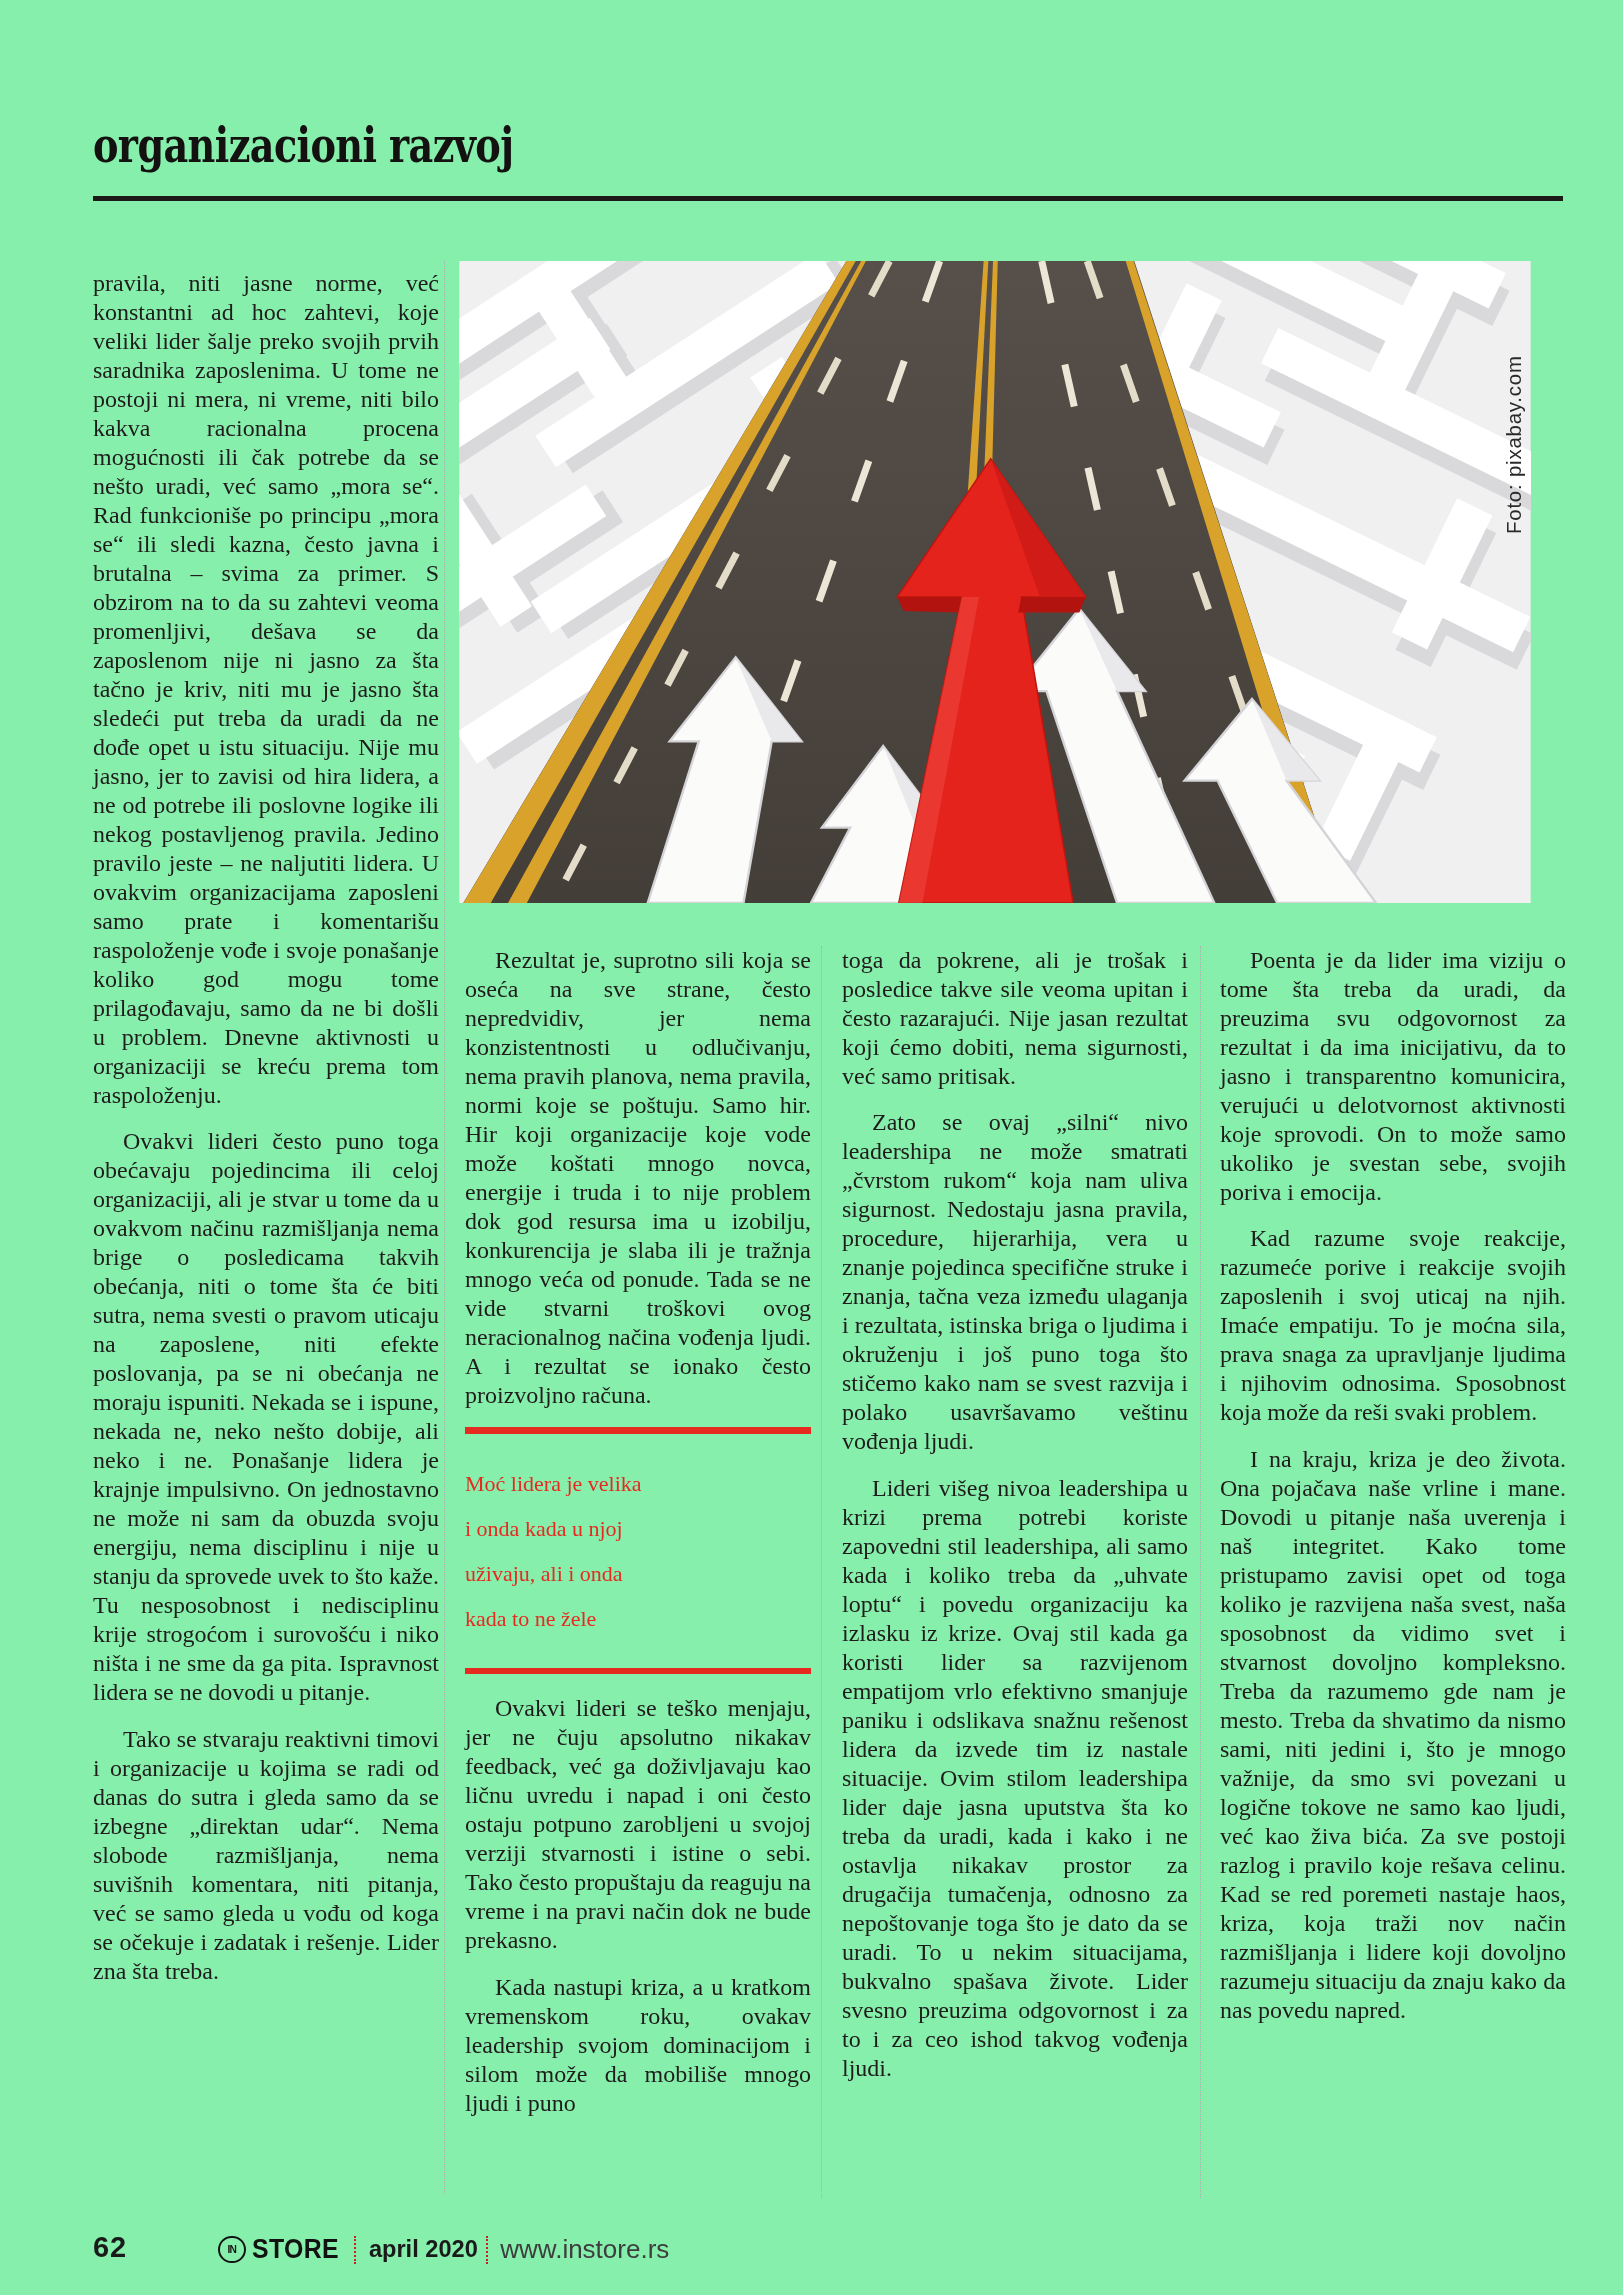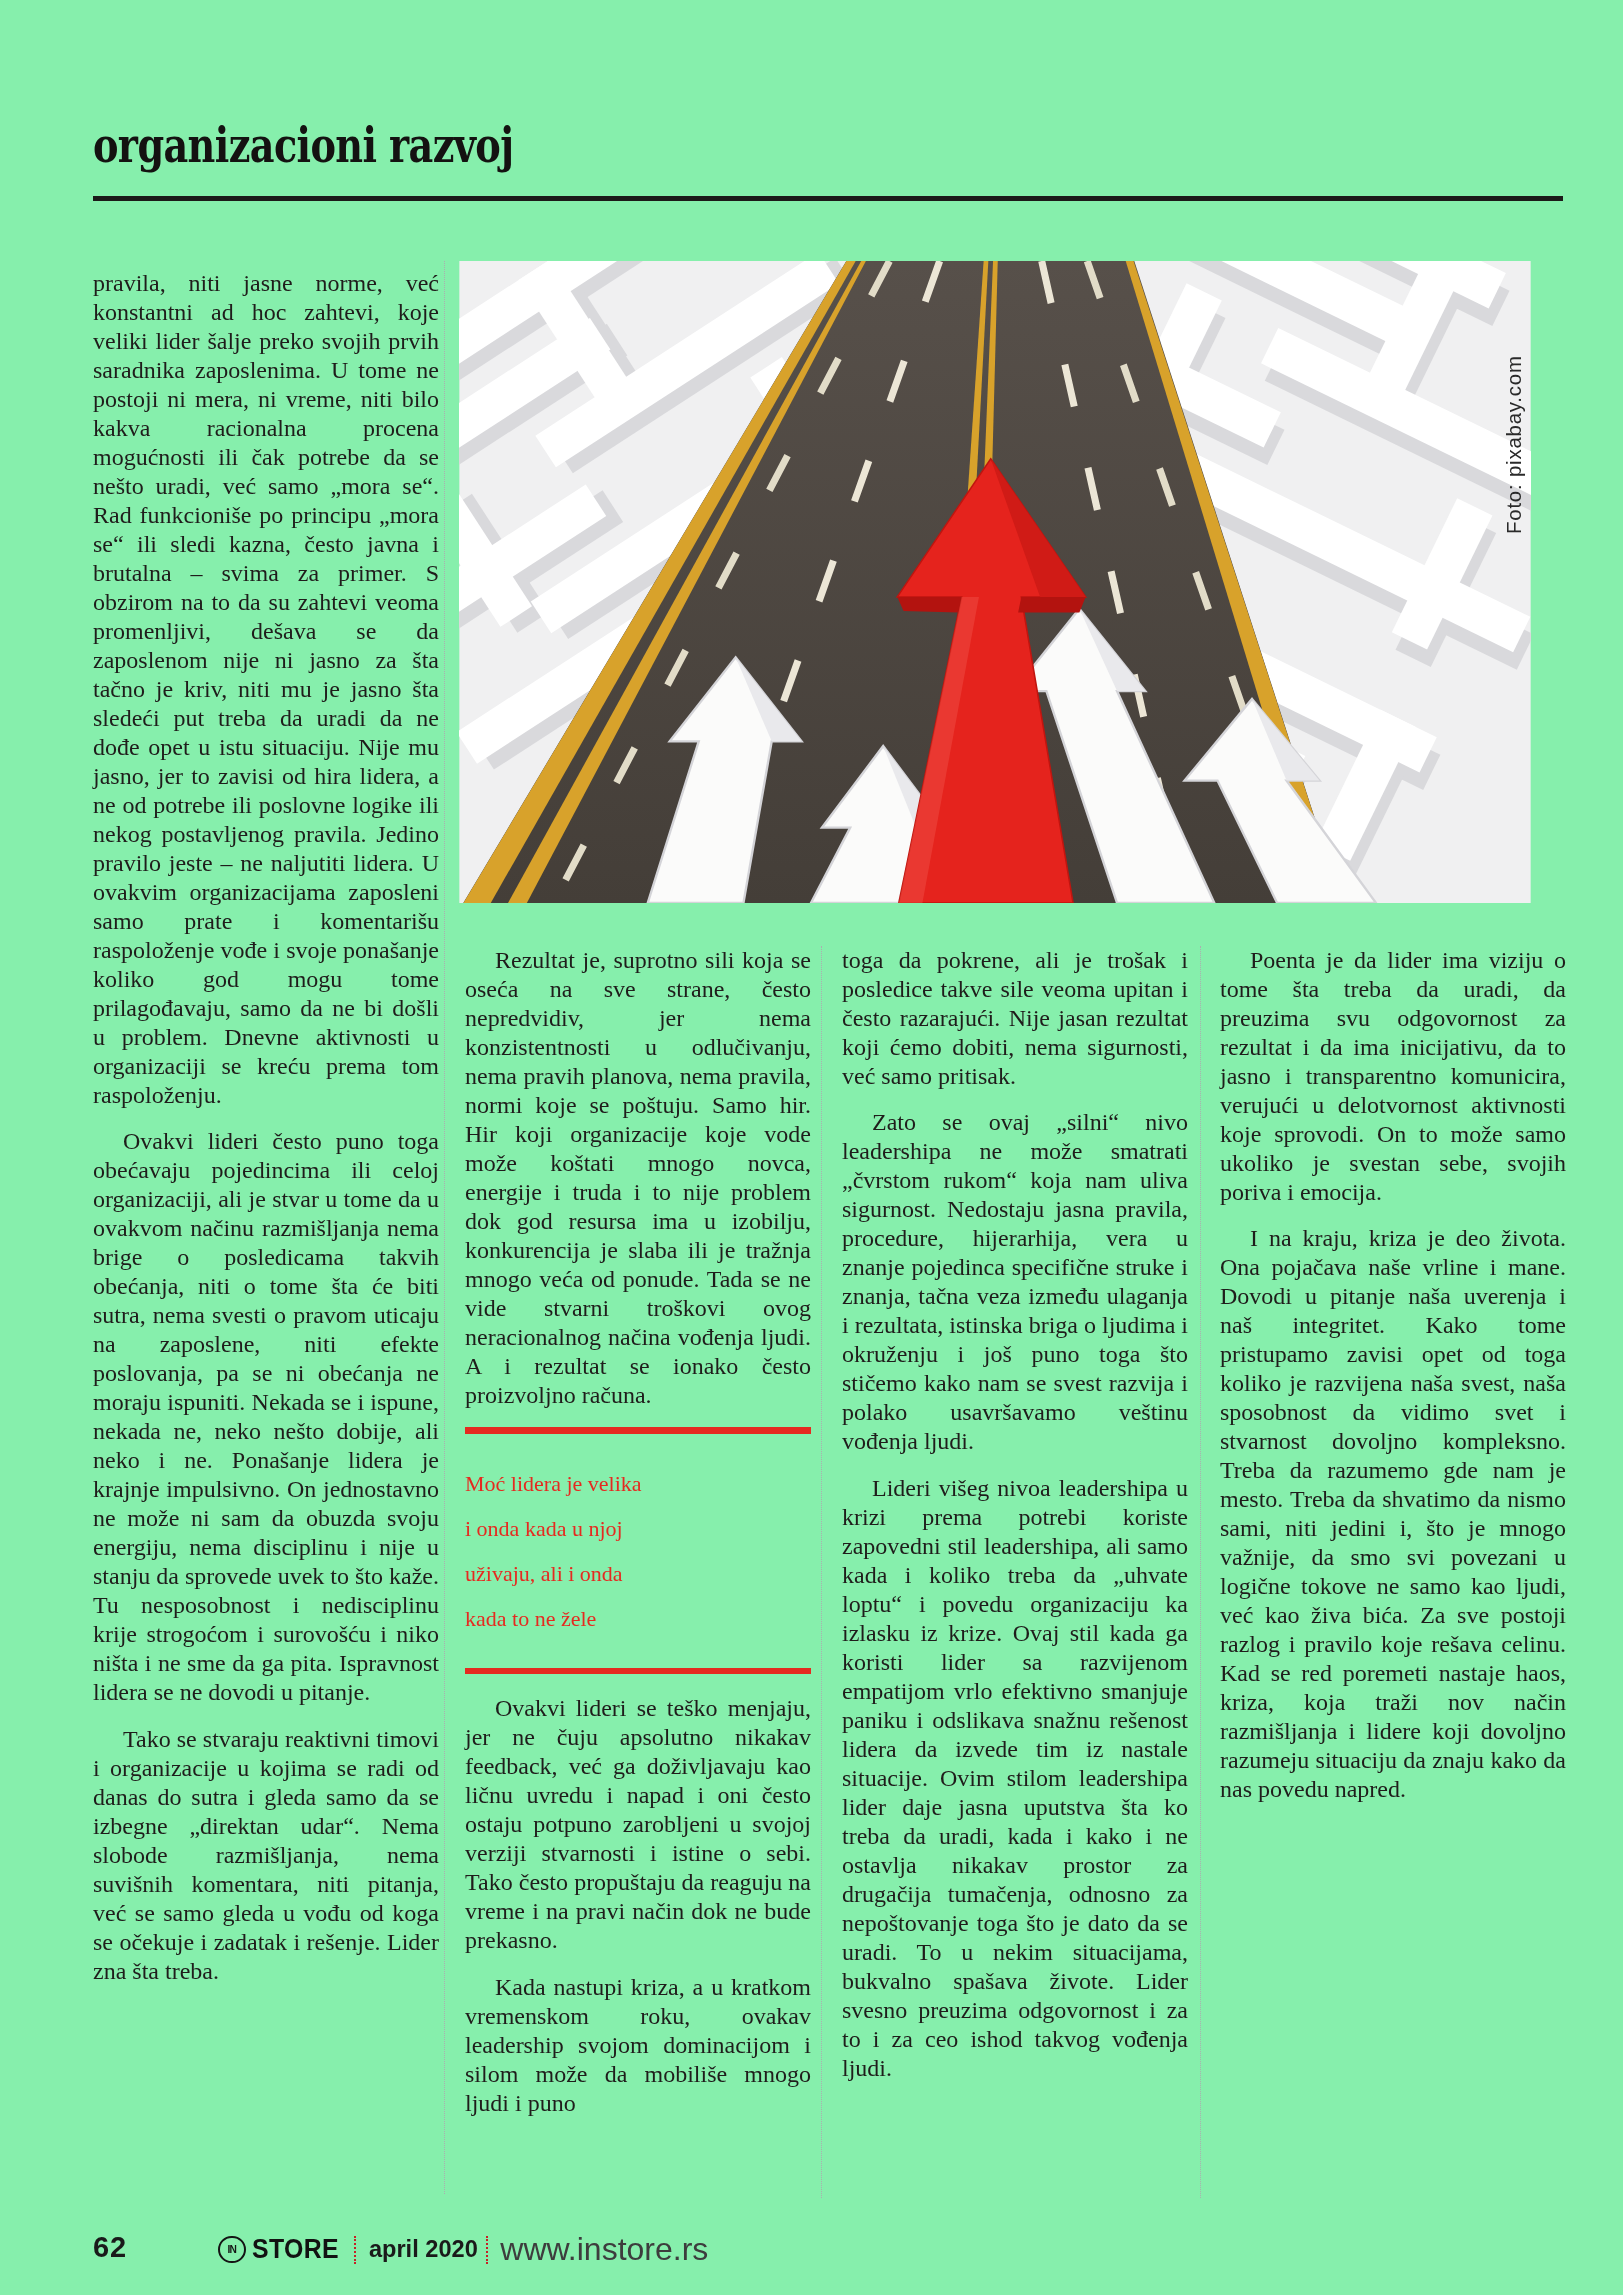--- a/index.html
+++ b/index.html
@@ -36,21 +36,21 @@
   
   .footer{position:absolute;left:0;top:2229px;width:1302px;height:47px;font-family:"Liberation Sans",sans-serif;}
   .page-number{position:absolute;left:93px;top:1.6px;font-size:29px;font-weight:bold;color:#1a1a1a;letter-spacing:0.8px;}
   .footer-center{position:absolute;left:218px;top:0;display:flex;align-items:center;height:41px;}
   .logo{display:flex;align-items:center;}
   .logo-circle{width:23.6px;height:23.6px;border:2.4px solid #141414;border-radius:50%;display:flex;align-items:center;justify-content:center;
         font-size:10.2px;font-weight:bold;color:#141414;letter-spacing:-0.8px;margin-right:6.3px;}
   .logo-wordmark{font-size:27px;font-weight:bold;color:#121212;letter-spacing:0.4px;transform:scaleX(.92);transform-origin:left center;}
   .f-sep{width:0;height:28px;border-left:2.4px dotted #c62026;margin:0 12.6px 0 7.9px;}
   .issue-date{font-size:23.6px;font-weight:bold;color:#1a1a1a;}
-  .website{font-size:32px;color:#3d3d3d;}
+  .website{font-size:26px;color:#3d3d3d;}
 </style>
 </head>
 <body>
 
 <div class="page">
 
   <h1 class="section-title">organizacioni razvoj</h1>
   <div class="header-rule"></div>
 
   <figure class="figure" style="margin:0">
@@ -173,20 +173,21 @@
   </section>
 
   <section class="col col3">
       <p class="para">toga da pokrene, ali je trošak i posledice takve sile veoma upitan i često razarajući. Nije jasan rezultat koji ćemo dobiti, nema sigurnosti, već samo pritisak.</p>
       <p class="para ind">Zato se ovaj „silni“ nivo leadershipa ne može smatrati „čvrstom rukom“ koja nam uliva sigurnost. Nedostaju jasna pravila, procedure, hijerarhija, vera u znanje pojedinca specifične struke i znanja, tačna veza između ulaganja i rezultata, istinska briga o ljudima i okruženju i još puno toga što stičemo kako nam se svest razvija i polako usavršavamo veštinu vođenja ljudi.</p>
       <p class="para ind">Lideri višeg nivoa leadershipa u krizi prema potrebi koriste zapovedni stil leadershipa, ali samo kada i koliko treba da „uhvate loptu“ i povedu organizaciju ka izlasku iz krize. Ovaj stil kada ga koristi lider sa razvijenom empatijom vrlo efektivno smanjuje paniku i odslikava snažnu rešenost lidera da izvede tim iz nastale situacije. Ovim stilom leadershipa lider daje jasna uputstva šta ko treba da uradi, kada i kako i ne ostavlja nikakav prostor za drugačija tumačenja, odnosno za nepoštovanje toga što je dato da se uradi. To u nekim situacijama, bukvalno spašava živote. Lider svesno preuzima odgovornost i za to i za ceo ishod takvog vođenja ljudi.</p>
     </section>
 
   <section class="col col4">
       <p class="para ind">Poenta je da lider ima viziju o tome šta treba da uradi, da preuzima svu odgovornost za rezultat i da ima inicijativu, da to jasno i transparentno komunicira, verujući u delotvornost aktivnosti koje sprovodi. On to može samo ukoliko je svestan sebe, svojih poriva i emocija.</p>
+      <p class="para ind">Kad razume svoje reakcije, razumeće porive i reakcije svojih zaposlenih i svoj uticaj na njih. Imaće empatiju. To je moćna sila, prava snaga za upravljanje ljudima i njihovim odnosima. Sposobnost koja može da reši svaki problem.</p>
       <p class="para ind">I na kraju, kriza je deo života. Ona pojačava naše vrline i mane. Dovodi u pitanje naša uverenja i naš integritet. Kako tome pristupamo zavisi opet od toga koliko je razvijena naša svest, naša sposobnost da vidimo svet i stvarnost dovoljno kompleksno. Treba da razumemo gde nam je mesto. Treba da shvatimo da nismo sami, niti jedini i, što je mnogo važnije, da smo svi povezani u logične tokove ne samo kao ljudi, već kao živa bića. Za sve postoji razlog i pravilo koje rešava celinu. Kad se red poremeti nastaje haos, kriza, koja traži nov način razmišljanja i lidere koji dovoljno razumeju situaciju da znaju kako da nas povedu napred.</p>
     </section>
 
   <footer class="footer">
     <div class="page-number">62</div>
     <div class="footer-center">
       <div class="logo">
         <span class="logo-circle">IN</span>
         <span class="logo-wordmark">STORE</span>
       </div>

